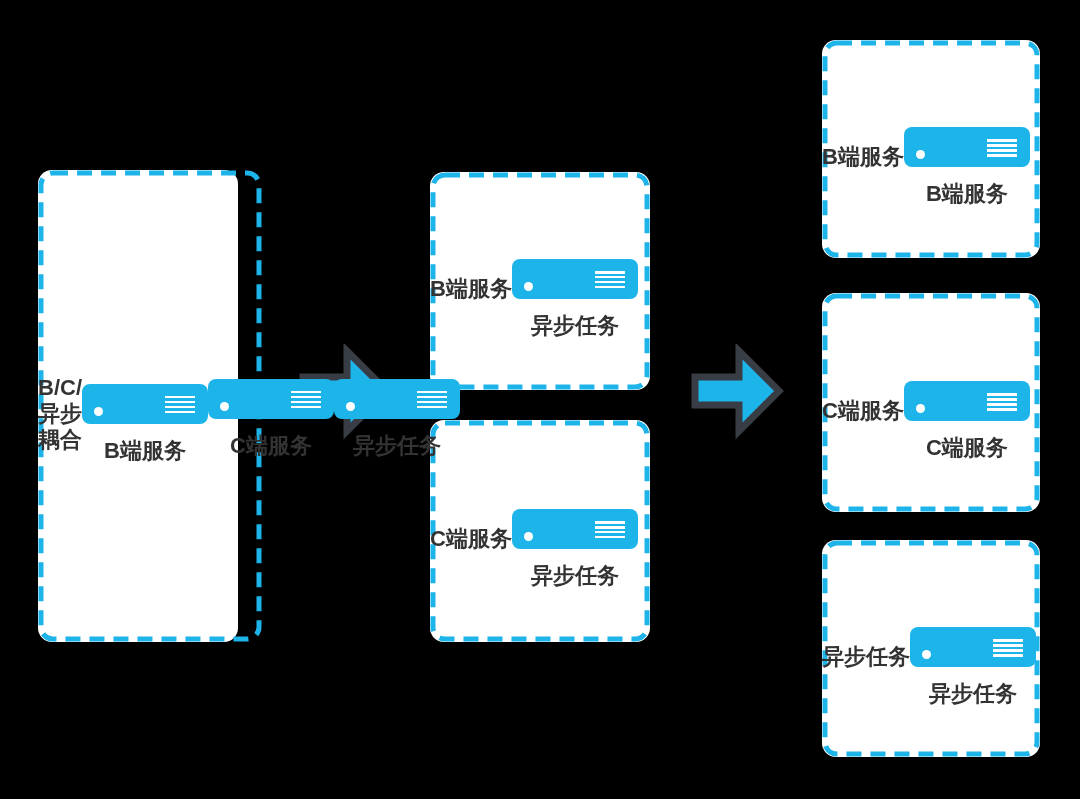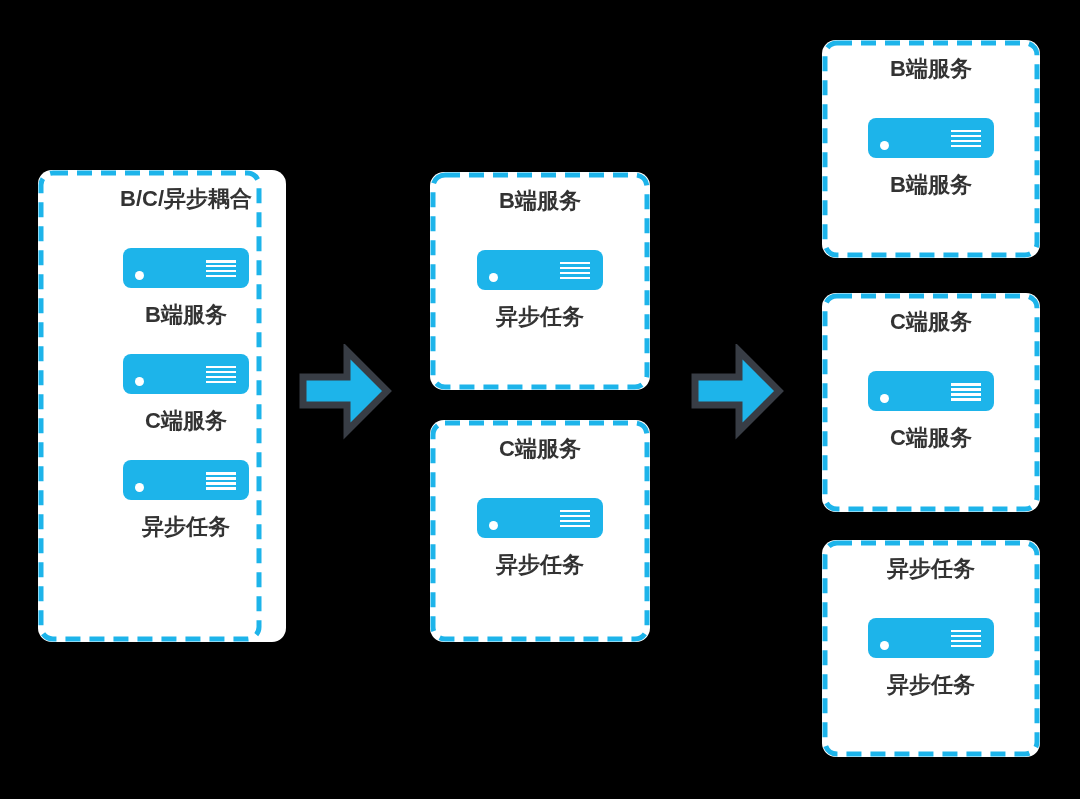--- a/index.html
+++ b/index.html
@@ -9,21 +9,21 @@
     font-family:"Liberation Sans", sans-serif;
     overflow:hidden;
   }
   .canvas { position:relative; width:1080px; height:799px; }
 
   .box {
     position:absolute;
     background:#ffffff;
     border-radius:14px;
     display:flex;
-    flex-direction:column;
+    flex-direction:row;
     align-items:center;
   }
   .border-svg {
     position:absolute; left:0; top:0; pointer-events:none;
   }
   .box-title {
     margin-top:16px;
     font-size:22px;
     font-weight:600;
     color:#333333;
@@ -61,21 +61,21 @@
     color:#333333;
     line-height:26px;
   }
   .arrow-svg { position:absolute; }
 </style>
 </head>
 <body>
 
 <div class="canvas">
 
-  <div class="box" style="left:38px; top:170px; width:200px; height:472px;padding-left:48px;">
+  <div class="box" style="left:38px; top:170px; width:200px; height:472px;">
     <svg class="border-svg" width="224" height="472">
       <rect x="3" y="3" width="218" height="466" rx="12" fill="none" stroke="#1db4ea" stroke-width="5" stroke-dasharray="15 9"></rect>
     </svg>
     <div class="box-title">B/C/异步耦合</div>
 
     <div class="item">
       <div class="server">
         <span class="dot"></span>
         <span class="grill"></span>
       </div>

